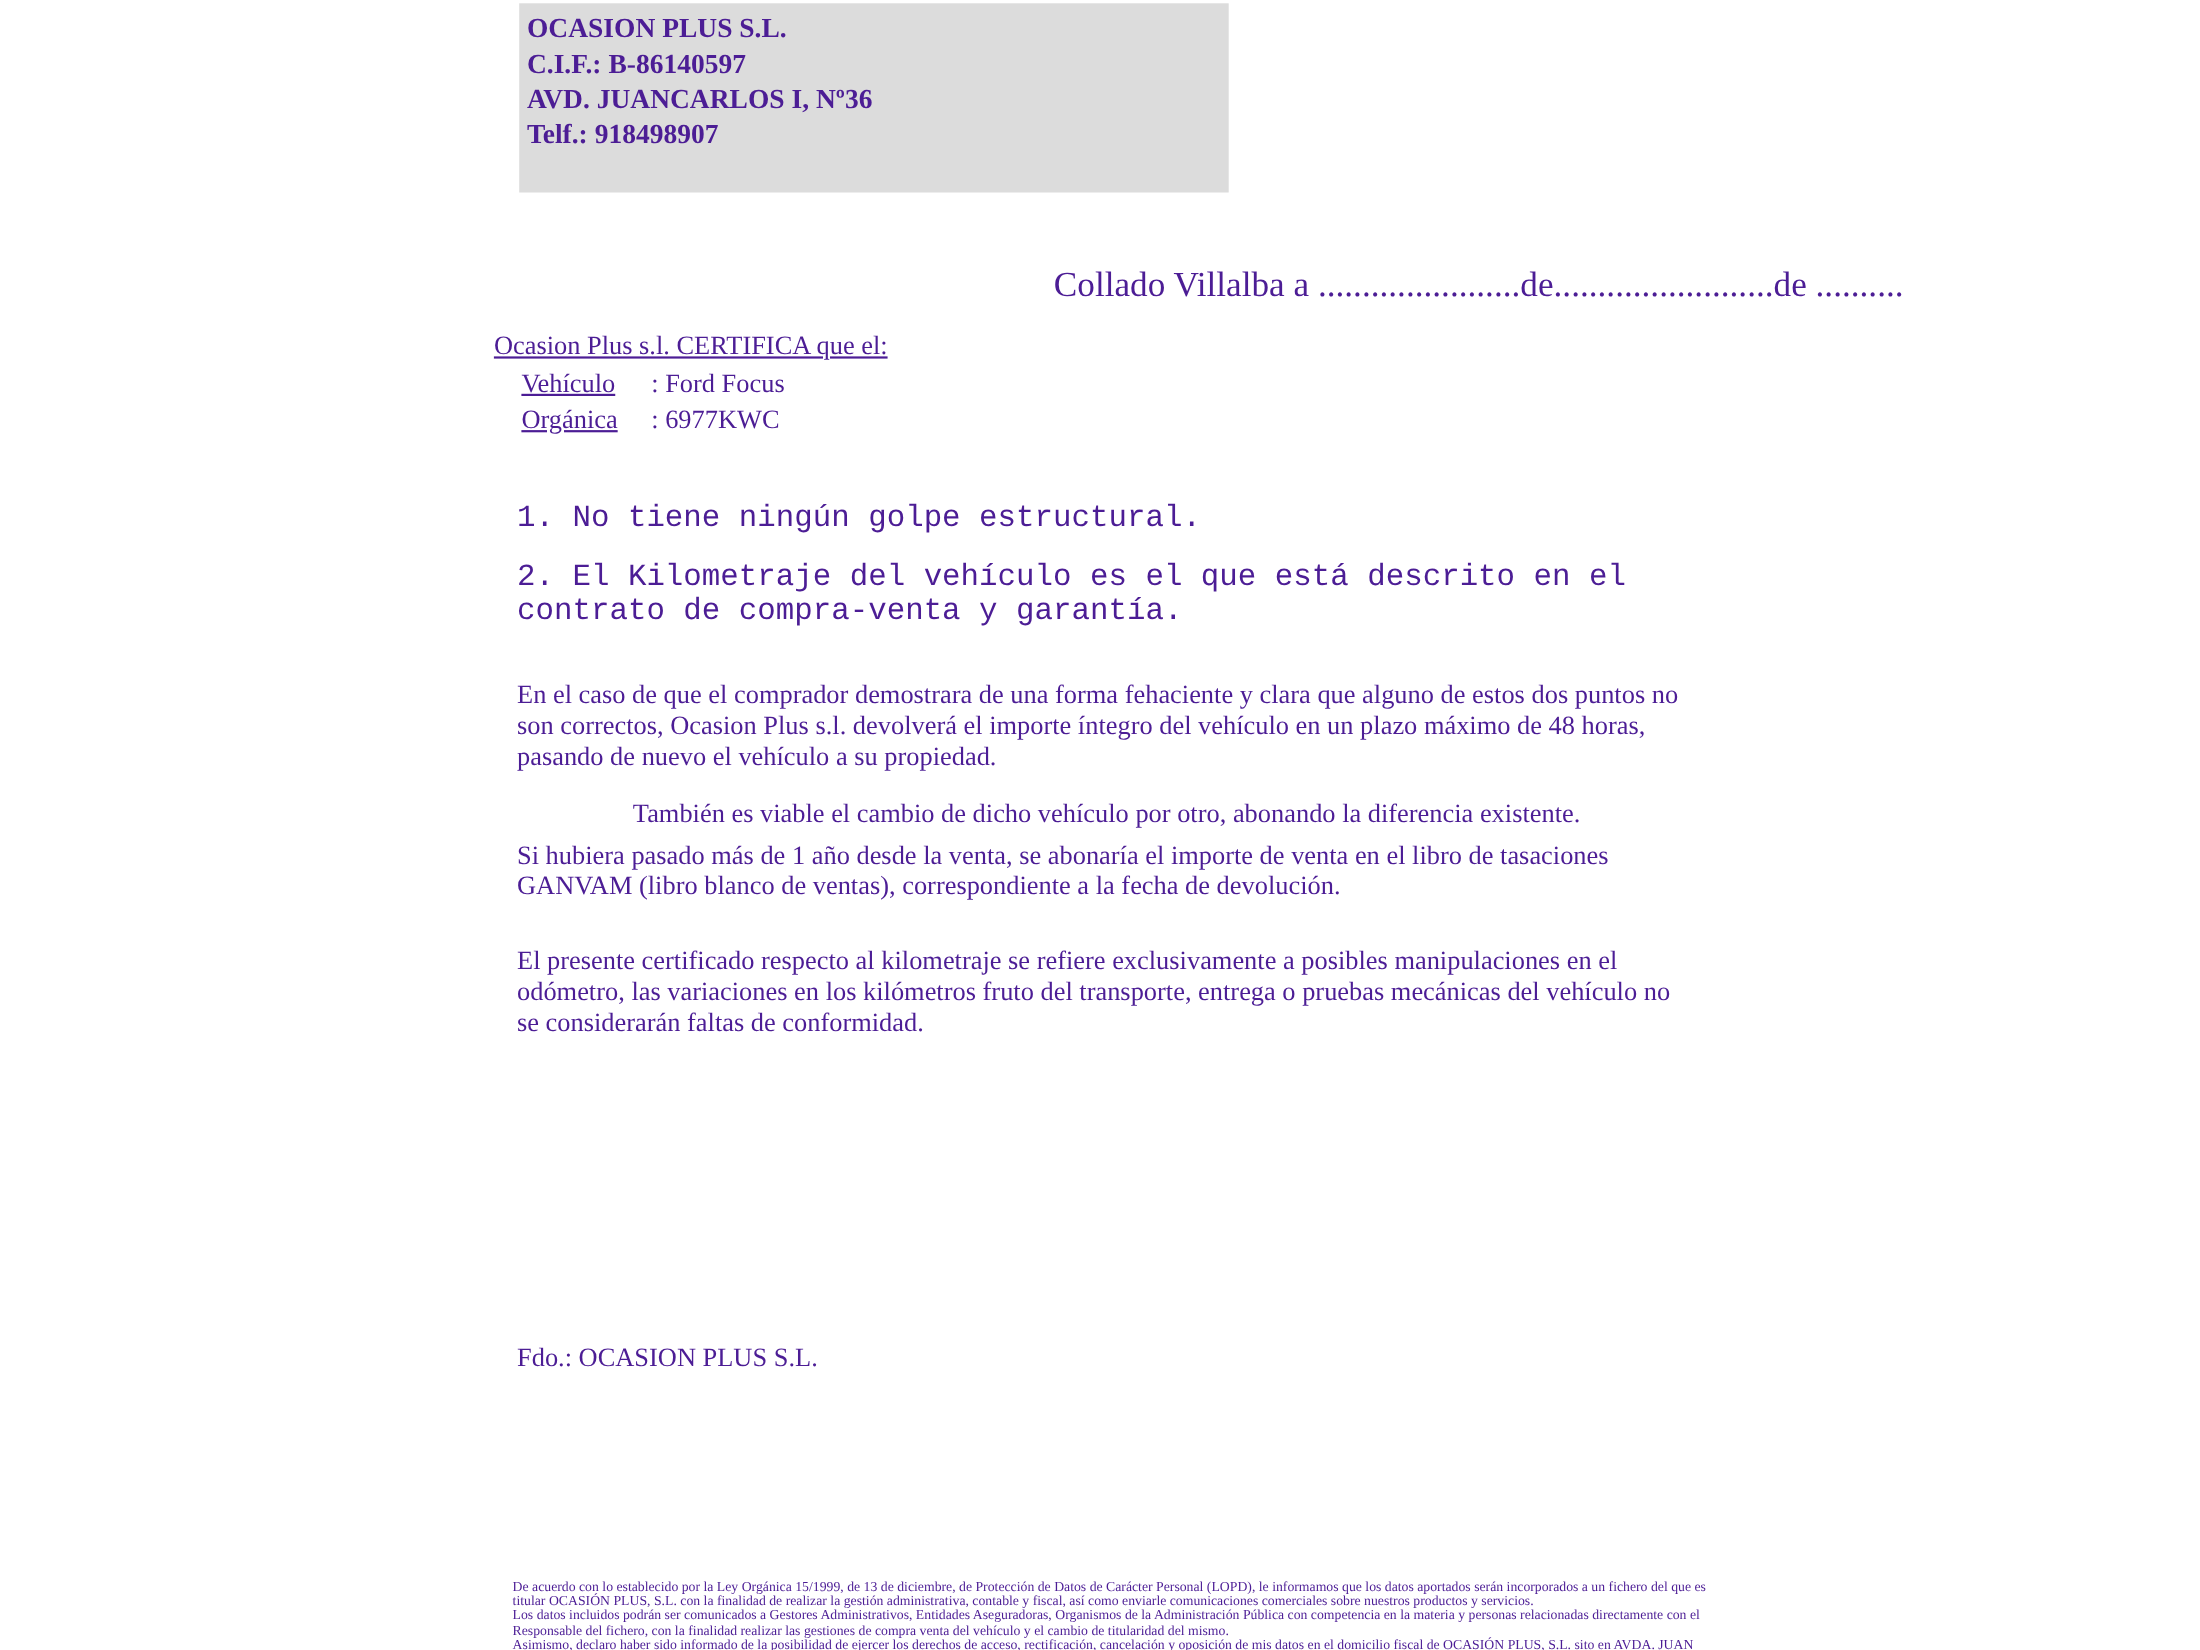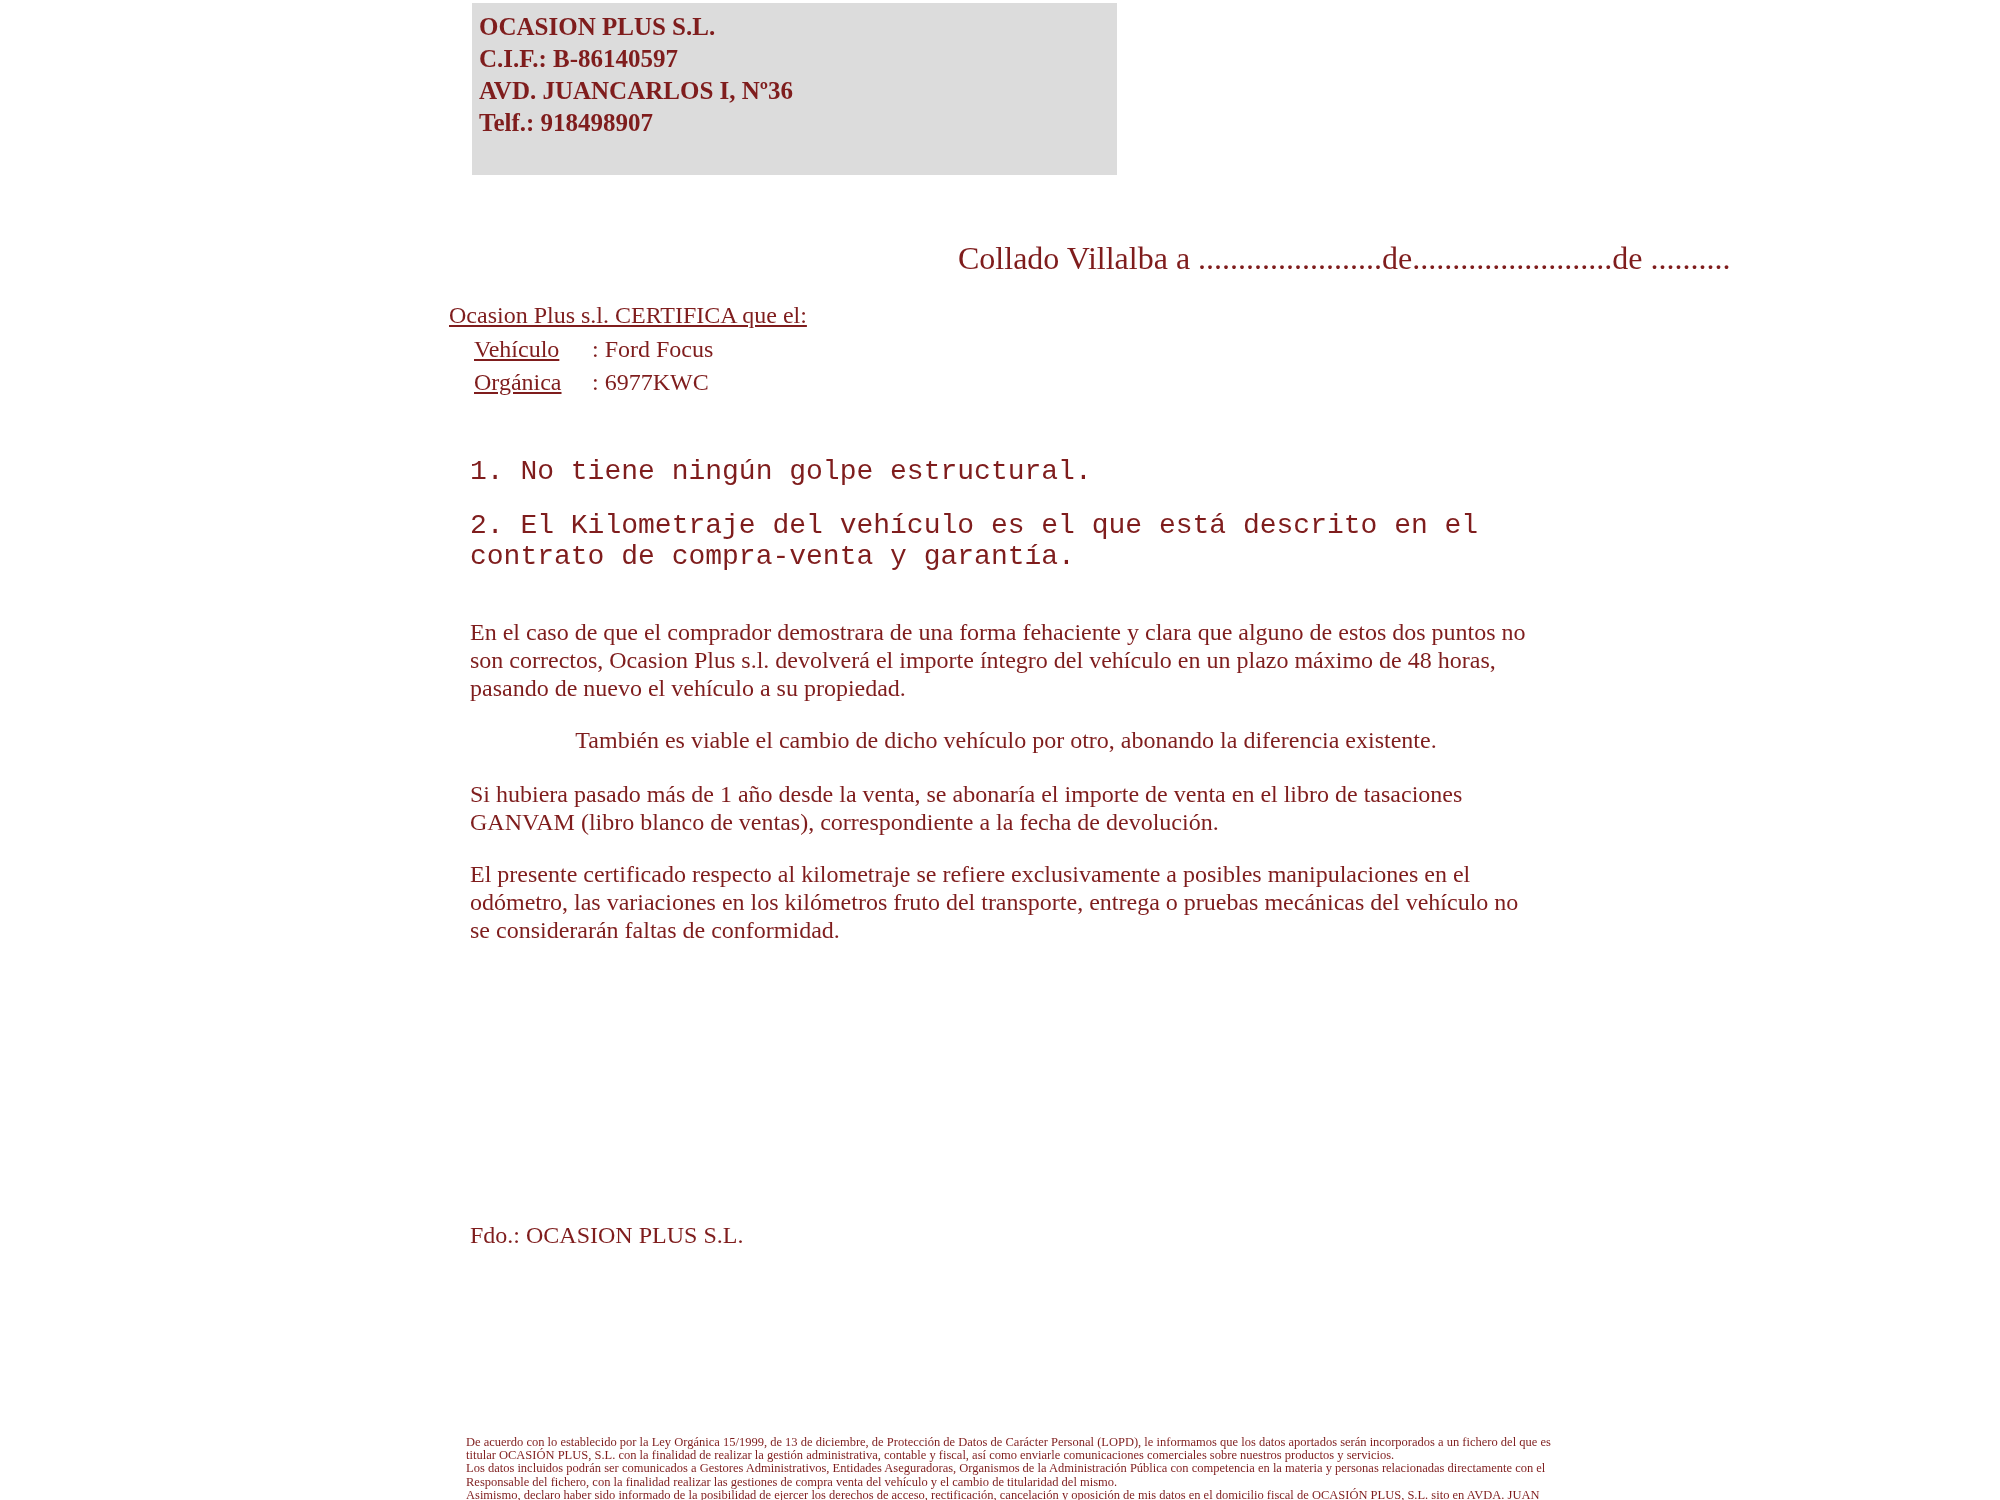--- a/index.html
+++ b/index.html
@@ -3,21 +3,21 @@
 <meta charset="utf-8">
 <style>
   * { margin: 0; padding: 0; box-sizing: border-box; }
   html, body { background: #ffffff; }
   .page {
     position: relative;
     width: 2000px;
     height: 1500px;
     background: #ffffff;
     font-family: "Liberation Serif", "DejaVu Serif", serif;
-    color: #7f1d1d;
+    color: #4c1d95;
     overflow: hidden;
   }
   .header-box {
     position: absolute;
     left: 472px;
     top: 3px;
     width: 645px;
     height: 172px;
     background: #dcdcdc;
     padding: 8px 10px 0 7px;
@@ -106,21 +106,21 @@
 
   <div class="spec-line" style="top: 369px;">
     <span class="label">Orgánica</span><span class="value">: 6977KWC</span>
   </div>
 
   <div class="point" style="top: 456px;">1. No tiene ningún golpe estructural.</div>
   <div class="point" style="top: 510px;">2. El Kilometraje del vehículo es el que está descrito en el contrato de compra-venta y garantía.</div>
 
   <div class="para" style="top: 618px;">En el caso de que el comprador demostrara de una forma fehaciente y clara que alguno de estos dos puntos no son correctos, Ocasion Plus s.l. devolverá el importe íntegro del vehículo en un plazo máximo de 48 horas, pasando de nuevo el vehículo a su propiedad.</div>
   <div class="para" style="top: 726px; text-align: center;">También es viable el cambio de dicho vehículo por otro, abonando la diferencia existente.</div>
-  <div class="para" style="top: 780px;">Si hubiera pasado más de 1 año desde la venta, se abonaría el importe de venta en el libro de tasaciones GANVAM (libro blanco de ventas), correspondiente a la fecha de devolución.</div>
+  <div class="para" style="top: 764px;">Si hubiera pasado más de 1 año desde la venta, se abonaría el importe de venta en el libro de tasaciones GANVAM (libro blanco de ventas), correspondiente a la fecha de devolución.</div>
   <div class="para" style="top: 860px;">El presente certificado respecto al kilometraje se refiere exclusivamente a posibles manipulaciones en el odómetro, las variaciones en los kilómetros fruto del transporte, entrega o pruebas mecánicas del vehículo no se considerarán faltas de conformidad.</div>
 
   <div class="signature">Fdo.: OCASION PLUS S.L.</div>
 
   <div class="legal">
     <div>De acuerdo con lo establecido por la Ley Orgánica 15/1999, de 13 de diciembre, de Protección de Datos de Carácter Personal (LOPD), le informamos que los datos aportados serán incorporados a un fichero del que es titular OCASIÓN PLUS, S.L. con la finalidad de realizar la gestión administrativa, contable y fiscal, así como enviarle comunicaciones comerciales sobre nuestros productos y servicios.</div>
     <div>Los datos incluidos podrán ser comunicados a Gestores Administrativos, Entidades Aseguradoras, Organismos de la Administración Pública con competencia en la materia y personas relacionadas directamente con el Responsable del fichero, con la finalidad realizar las gestiones de compra venta del vehículo y el cambio de titularidad del mismo.</div>
     <div>Asimismo, declaro haber sido informado de la posibilidad de ejercer los derechos de acceso, rectificación, cancelación y oposición de mis datos en el domicilio fiscal de OCASIÓN PLUS, S.L. sito en AVDA. JUAN CARLOS I, 36 - 28400 COLLADO VILLALBA - MADRID. Inscrita en el Registro Mercantil de Madrid Tomo:150, Inscripción:1, Hoja:M 511731</div>
   </div>
 

